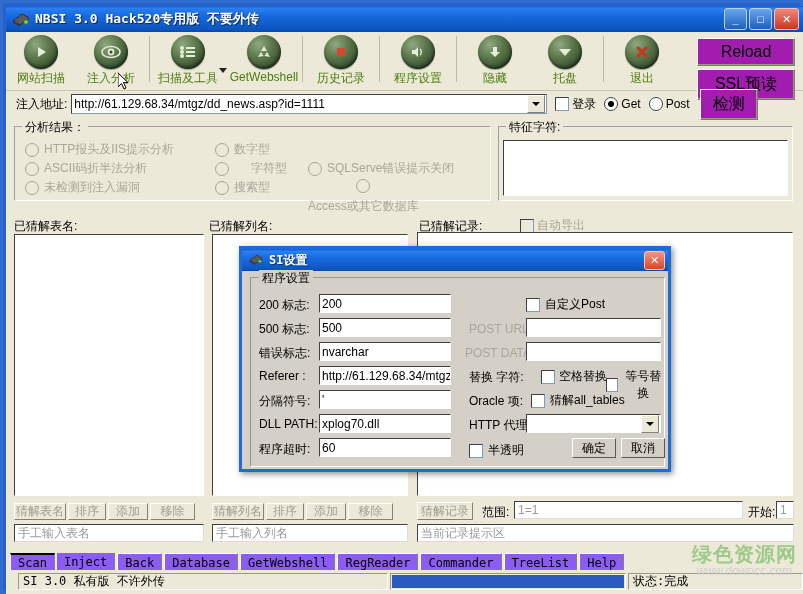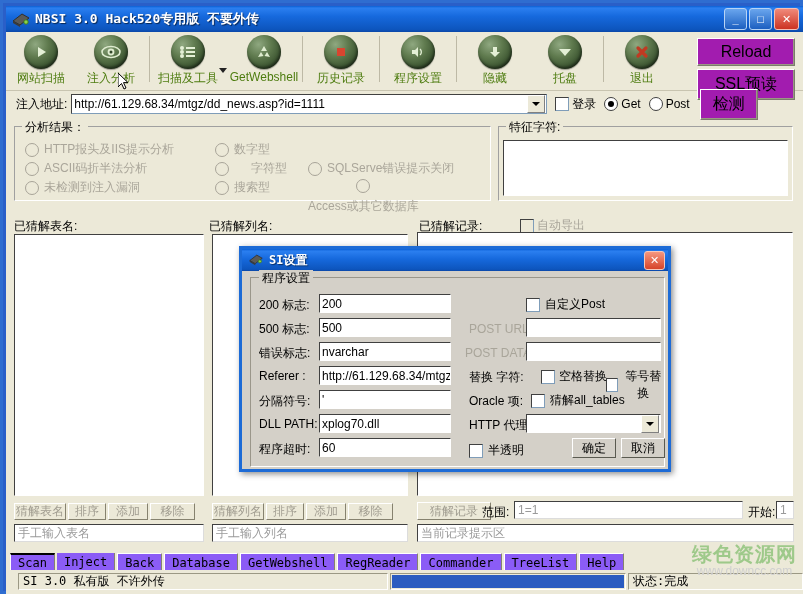--- a/index.html
+++ b/index.html
@@ -330,21 +330,21 @@
    <div class="sbtn" style="left:102px;top:497px;width:40px;height:17px;">添加</div>
    <div class="sbtn" style="left:144px;top:497px;width:45px;height:17px;">移除</div>
    <div class="textin" style="left:8px;top:518px;width:190px;height:18px;">手工输入表名</div>
 
    <div class="sbtn" style="left:206px;top:497px;width:52px;height:17px;">猜解列名</div>
    <div class="sbtn" style="left:260px;top:497px;width:38px;height:17px;">排序</div>
    <div class="sbtn" style="left:300px;top:497px;width:40px;height:17px;">添加</div>
    <div class="sbtn" style="left:342px;top:497px;width:45px;height:17px;">移除</div>
    <div class="textin" style="left:206px;top:518px;width:196px;height:18px;">手工输入列名</div>
 
-   <div class="sbtn" style="left:411px;top:496px;width:74px;height:18px;">猜解记录</div>
+   <div class="sbtn" style="left:411px;top:496px;width:56px;height:18px;">猜解记录</div>
    <div class="panel-label" style="left:476px;top:498px;">范围:</div>
    <div class="textin" style="left:508px;top:495px;width:229px;height:18px;">1=1</div>
    <div class="panel-label" style="left:742px;top:498px;">开始:</div>
    <div class="textin" style="left:770px;top:495px;width:18px;height:18px;">1</div>
    <div class="textin" style="left:411px;top:518px;width:377px;height:18px;">当前记录提示区</div>
 
    <div class="dlg">
      <div class="dlg-inner">
        <div class="dlg-title">
          <span style="margin-left:5px;">

